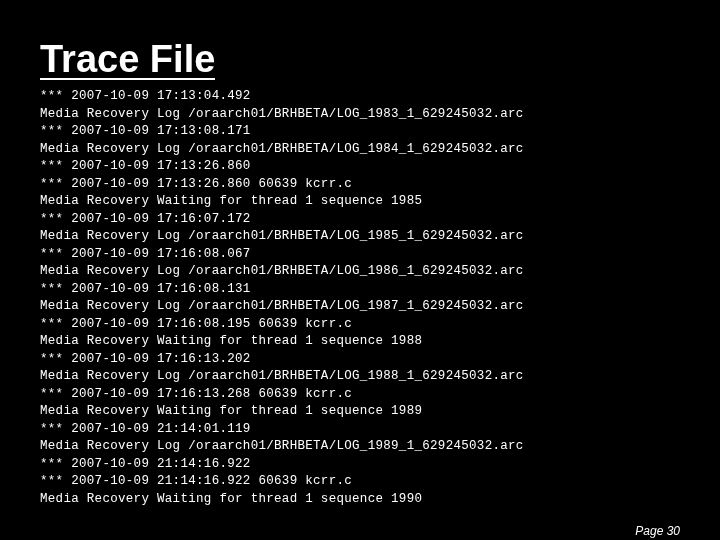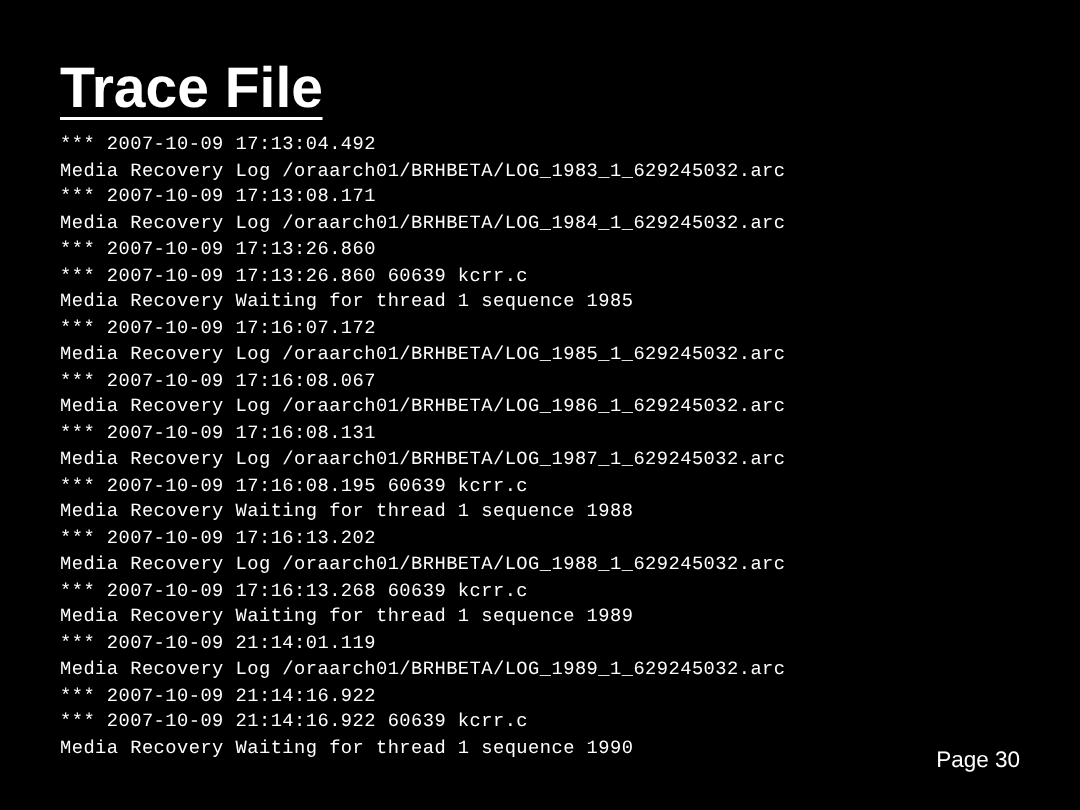--- a/index.html
+++ b/index.html
@@ -49,23 +49,24 @@
   .footer-left {
     position: absolute;
     left: 60px;
     bottom: 10px;
     font-size: 11px;
     color: #fff;
   }
   .footer-right {
     position: absolute;
     right: 40px;
-    bottom: 25px;
-    font-size: 15px;
+    bottom: 2px;
+    font-size: 12px;
     color: #fff;
+    font-style: italic;
   }
 </style>
 </head>
 <body>
 
 <div class="slide">
   <div class="title">Trace File</div>
   <div class="trace" id="trace-container"><div>*** 2007-10-09 17:13:04.492</div><div>Media Recovery Log /oraarch01/BRHBETA/LOG_1983_1_629245032.arc</div><div>*** 2007-10-09 17:13:08.171</div><div>Media Recovery Log /oraarch01/BRHBETA/LOG_1984_1_629245032.arc</div><div>*** 2007-10-09 17:13:26.860</div><div>*** 2007-10-09 17:13:26.860 60639 kcrr.c</div><div>Media Recovery Waiting for thread 1 sequence 1985</div><div>*** 2007-10-09 17:16:07.172</div><div>Media Recovery Log /oraarch01/BRHBETA/LOG_1985_1_629245032.arc</div><div>*** 2007-10-09 17:16:08.067</div><div>Media Recovery Log /oraarch01/BRHBETA/LOG_1986_1_629245032.arc</div><div>*** 2007-10-09 17:16:08.131</div><div>Media Recovery Log /oraarch01/BRHBETA/LOG_1987_1_629245032.arc</div><div>*** 2007-10-09 17:16:08.195 60639 kcrr.c</div><div>Media Recovery Waiting for thread 1 sequence 1988</div><div>*** 2007-10-09 17:16:13.202</div><div>Media Recovery Log /oraarch01/BRHBETA/LOG_1988_1_629245032.arc</div><div>*** 2007-10-09 17:16:13.268 60639 kcrr.c</div><div>Media Recovery Waiting for thread 1 sequence 1989</div><div>*** 2007-10-09 21:14:01.119</div><div>Media Recovery Log /oraarch01/BRHBETA/LOG_1989_1_629245032.arc</div><div>*** 2007-10-09 21:14:16.922</div><div>*** 2007-10-09 21:14:16.922 60639 kcrr.c</div><div>Media Recovery Waiting for thread 1 sequence 1990</div></div>
   <div class="footer-right">Page 30</div>
 </div>

